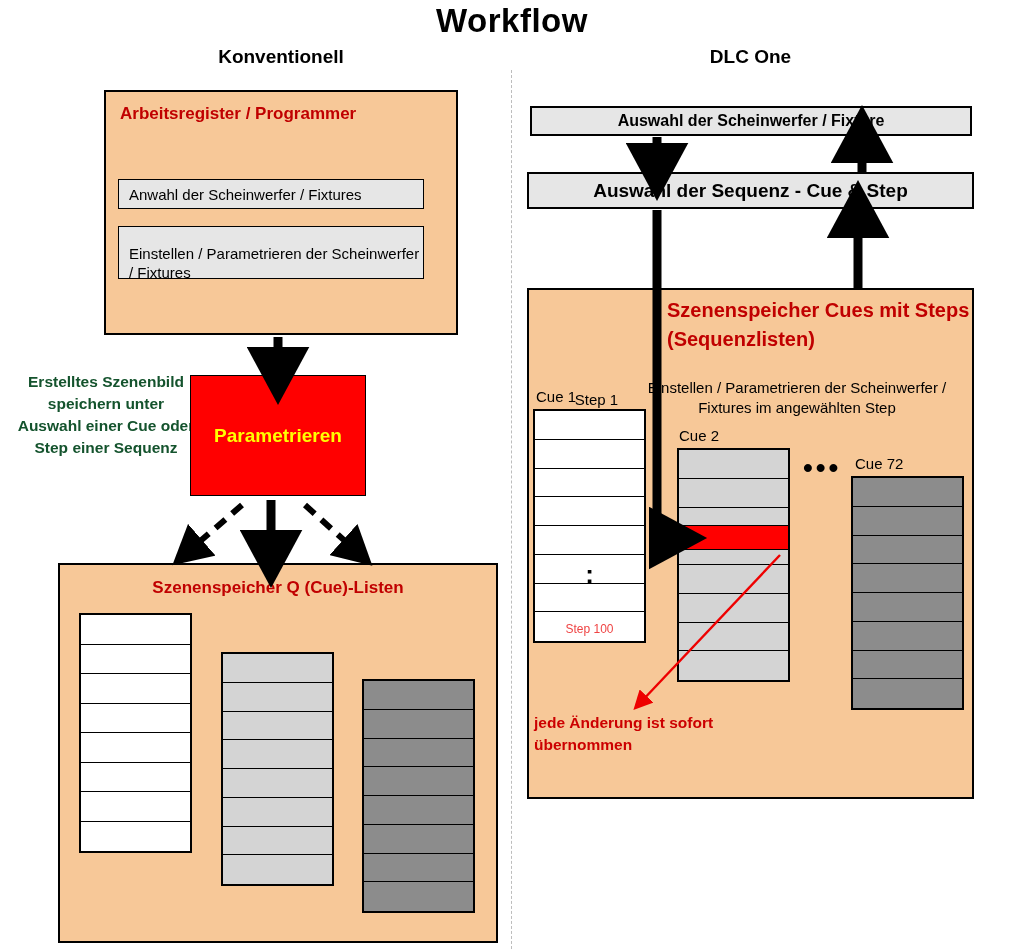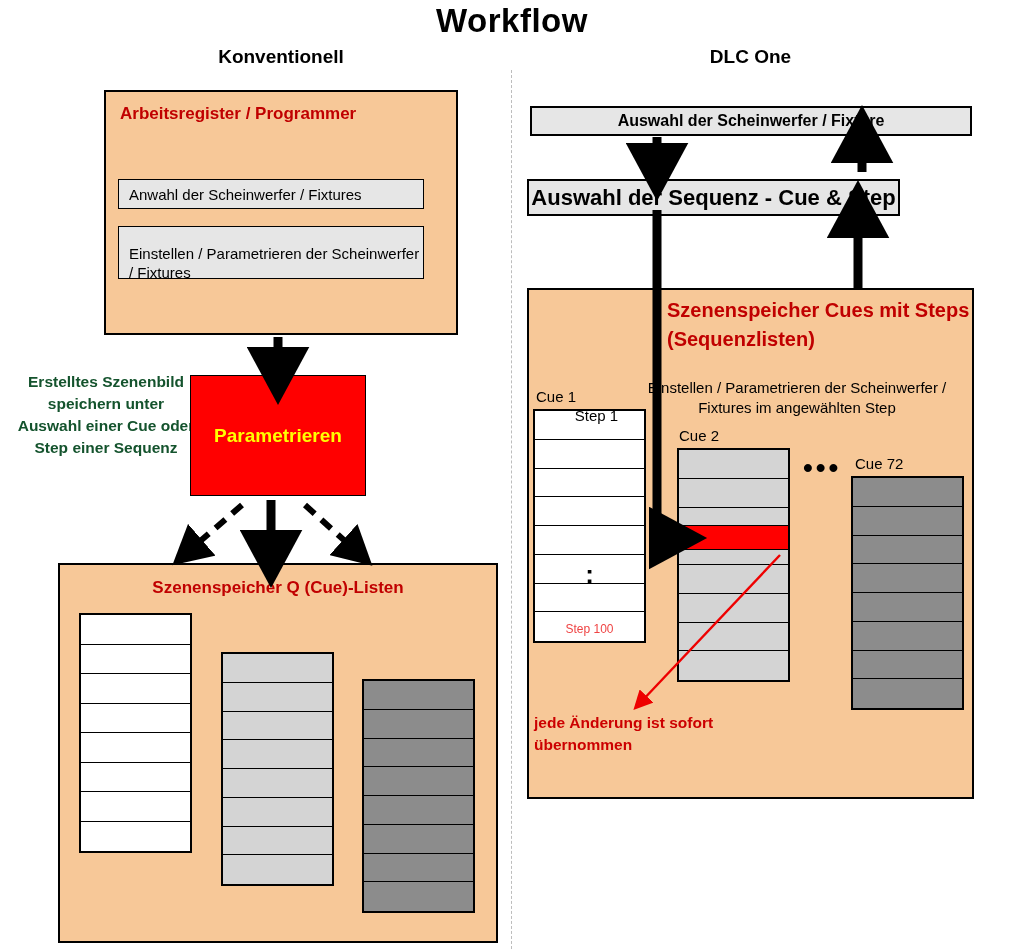--- a/index.html
+++ b/index.html
@@ -156,24 +156,24 @@
   }
   #auswahl-scheinwerfer {
     left: 530px;
     top: 106px;
     width: 442px;
     height: 30px;
     font-size: 16px;
   }
   #auswahl-sequenz {
     left: 527px;
-    top: 179px;
-    width: 373px;
+    top: 172px;
+    width: 447px;
     height: 37px;
-    font-size: 22px;
+    font-size: 19px;
   }
 
   #right-panel {
     left: 527px;
     top: 288px;
     width: 447px;
     height: 511px;
     background: #f7c898;
     border: 2px solid #000;
     box-sizing: border-box;
@@ -202,21 +202,21 @@
   }
   #cue1-label { left: 536px; top: 388px; }
   #cue2-label { left: 679px; top: 427px; }
   #cue72-label { left: 855px; top: 455px; }
 
   #cue1-stack { left: 533px; top: 409px; width: 113px; height: 234px; background: #fff; }
   #cue2-stack { left: 677px; top: 448px; width: 113px; height: 234px; background: #d4d4d4; }
   #cue72-stack { left: 851px; top: 476px; width: 113px; height: 234px; background: #8c8c8c; }
 
   #cue1-step1 {
-    left: 533px; top: 401px; width: 127px; height: 28px;
+    left: 533px; top: 385px; width: 127px; height: 28px;
     display: flex; align-items: center; justify-content: center;
     font-size: 15px; color: #000;
   }
   #cue1-step100 {
     left: 533px; top: 615px; width: 113px; height: 28px;
     display: flex; align-items: center; justify-content: center;
     font-size: 12px; color: #ef4444;
   }
   #cue1-dots {
     left: 533px; top: 555px; width: 113px; height: 40px;

